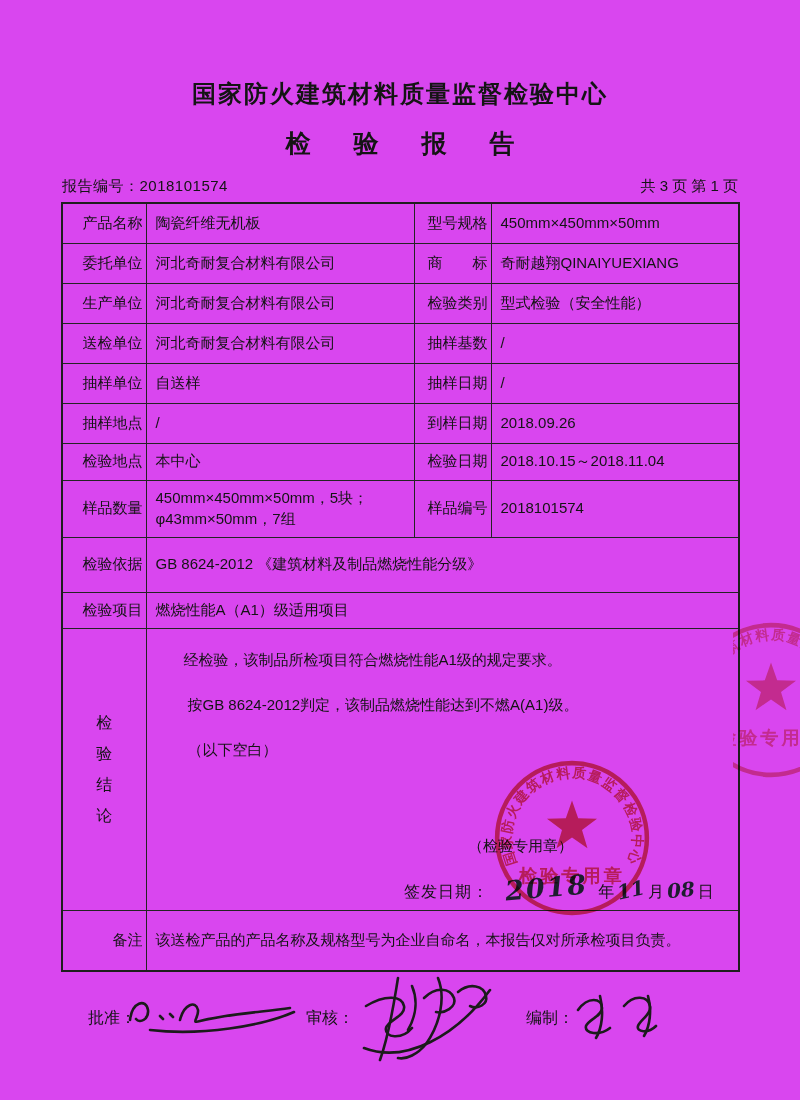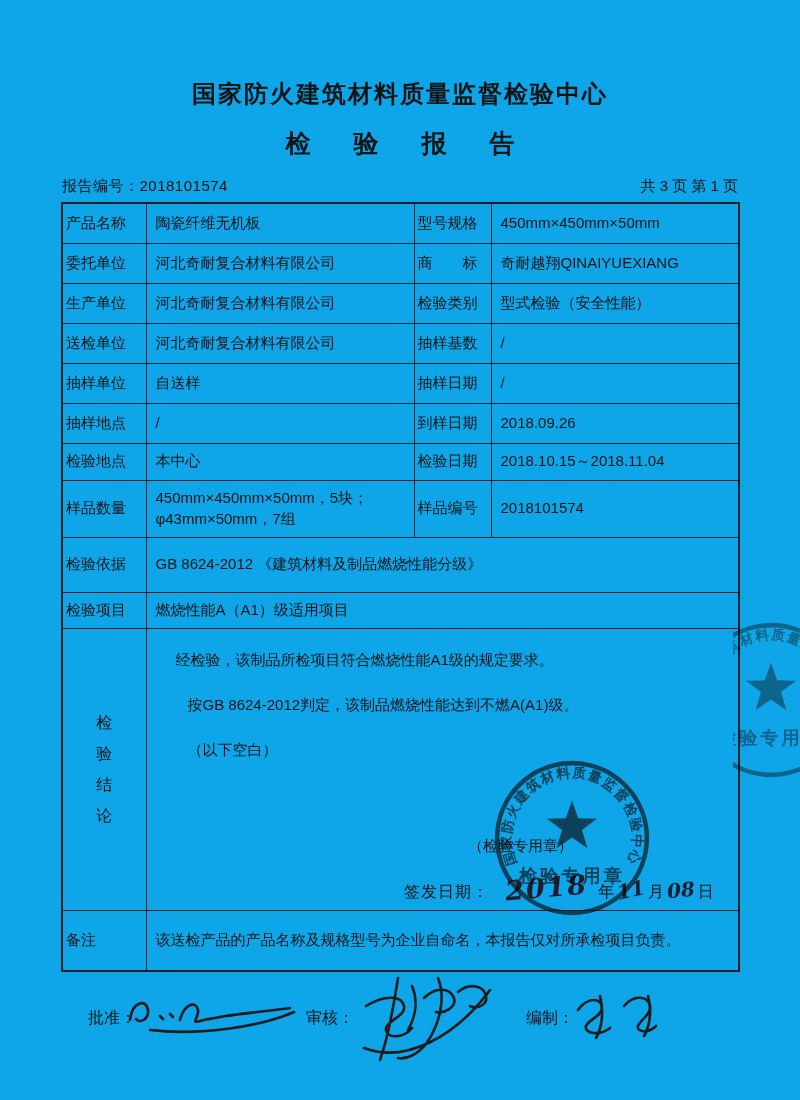--- a/index.html
+++ b/index.html
@@ -1,17 +1,17 @@
 <!DOCTYPE html>
 <html><head>
 <meta charset="utf-8">
 <style>
   html,body { margin:0; padding:0; background:#ffffff; }
   .page {
-    position:relative; width:800px; height:1100px; background:#0ea5e9;
+    position:relative; width:800px; height:1100px; background:#d946ef;
     font-family:"Liberation Sans","DejaVu Sans",sans-serif; color:#141414;
     overflow:hidden;
   }
   .org-title {
     position:absolute; top:78px; left:0; width:100%; margin:0;
     text-align:center; font-size:24px; font-weight:700; letter-spacing:2px;
   }
   .report-title {
     position:absolute; top:127px; left:0; width:100%; margin:0;
     text-align:center; font-size:25px; font-weight:700; letter-spacing:18px;
@@ -23,25 +23,25 @@
   }
   .meta-left { letter-spacing:.5px; }
   table.report {
     position:absolute; top:202px; left:61px; width:677px;
     border-collapse:collapse; table-layout:fixed;
     border:2.5px solid #1e1e1e;
   }
   table.report td {
     border:1.6px solid #242424; font-size:15px; overflow:hidden;
   }
-  td.lab { text-align:left; font-size:15.5px; padding:2px 3px; }
+  td.lab { text-align:right; font-size:15.5px; padding:2px 3px; }
   td.val { text-align:left; padding:2px 9px; line-height:1.35; }
   td.concl { vertical-align:top; position:relative; }
   .cline { margin:0; padding-left:28px; font-size:15px; }
-  .cline-1 { margin-top:21px; }
+  .cline-1 { margin-top:21px;margin-left:8px; }
   .cline-2, .cline-3 { margin-top:26px;padding-left:40px; }
   .vlabel { display:flex; flex-direction:column; align-items:center;
     justify-content:center; gap:15px; font-size:16px; height:100%; }
   .vlabel span { line-height:1; }
   
   .stamp-caption { position:absolute; left:468px; top:837px; font-size:15px; z-index:2; }
   .issue-line { position:absolute; left:404px; top:872px; font-size:16px;
     display:flex; align-items:baseline; z-index:2; }
   .issue-label { letter-spacing:1px; }
   .hand { font-family:"DejaVu Serif","Liberation Serif",serif; font-style:italic;

